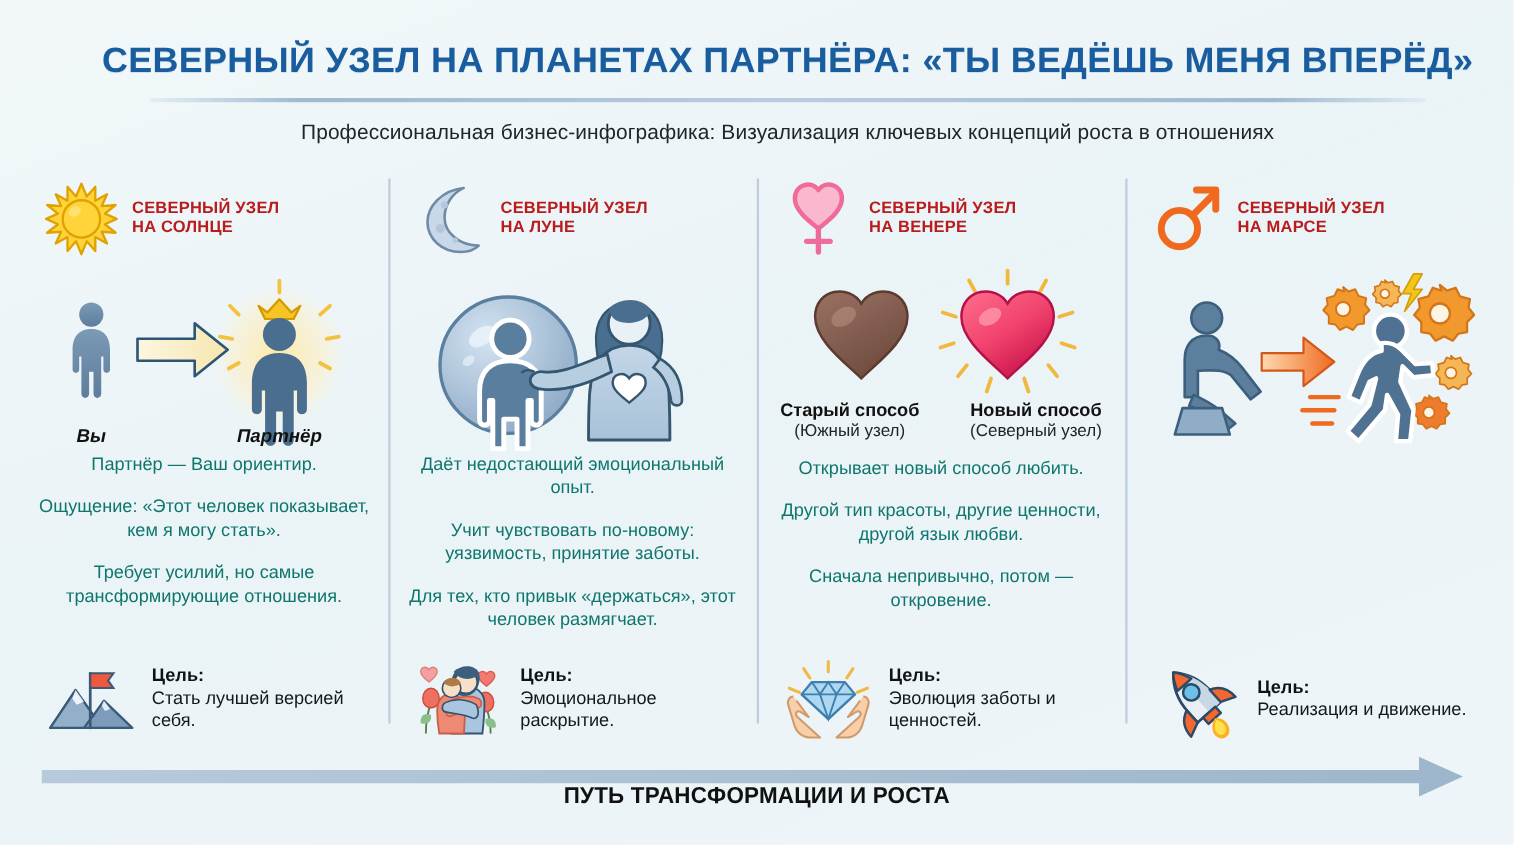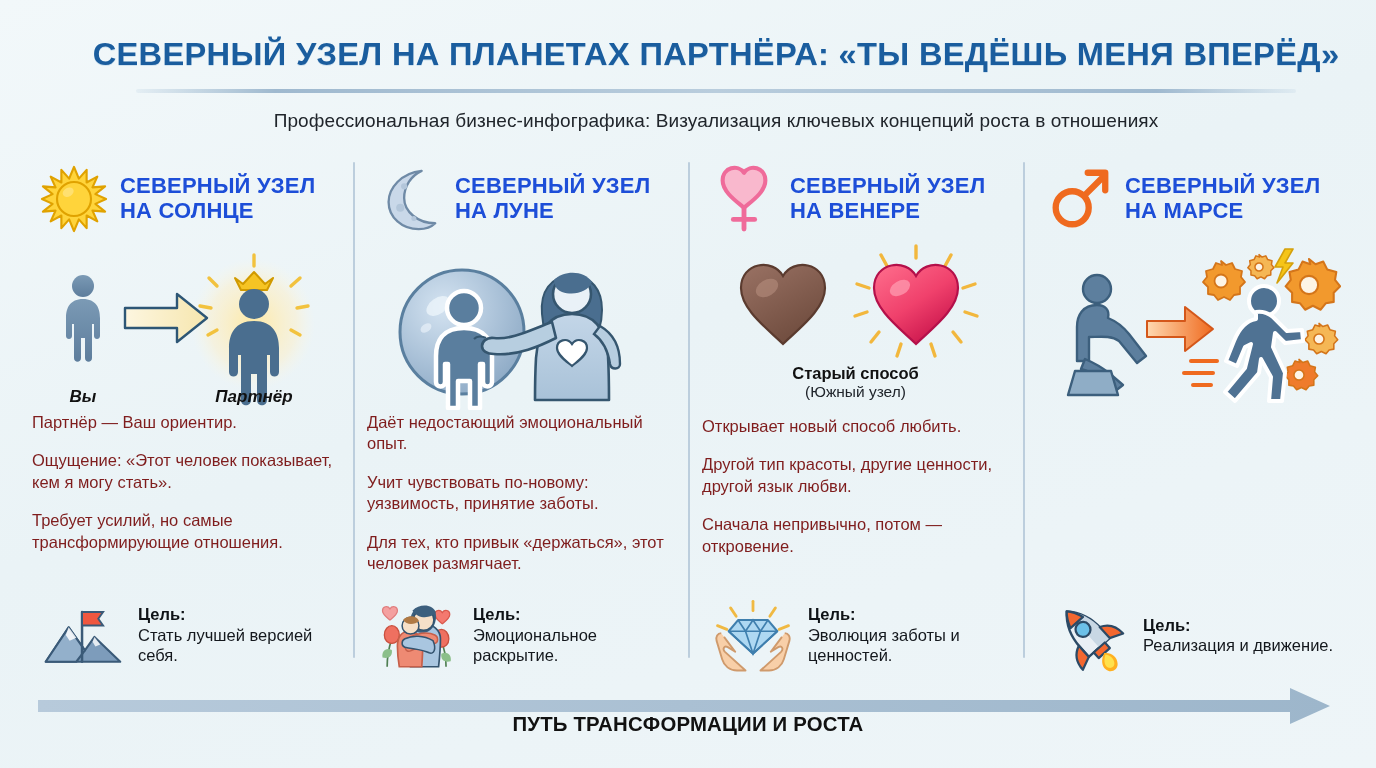--- a/index.html
+++ b/index.html
@@ -42,29 +42,29 @@
     content:"";position:absolute;left:0;top:6px;bottom:18px;width:2px;
     background:#bccedd;border-radius:1px;
   }
 
   .col-head{
     display:flex;align-items:center;gap:12px;width:100%;
     height:86px;padding-left:8px;box-sizing:border-box;
   }
   .col-head .planet-ico{flex:0 0 auto;width:68px;height:74px;display:block;}
   .col-title{
-    font-size:22px;font-weight:700;line-height:1.13;color:#1d4ed8;
+    font-size:15px;font-weight:700;line-height:1.13;color:#b91c1c;
     letter-spacing:.2px;
   }
 
   .illus{height:168px;display:flex;align-items:center;justify-content:center;width:100%;font-style:italic;}
   .illus svg{display:block;}
 
   .body-text{
-    width:100%;text-align:left;font-size:16.5px;line-height:1.30;color:#7f1d1d;
+    width:100%;text-align:center;font-size:16.5px;line-height:1.30;color:#0f766e;
   }
   .body-text p{margin:0 0 17px;}
   .body-text p:first-child{margin-top:2px;}
 
   
   .venus-labels{
     display:flex;justify-content:center;gap:46px;margin:-6px 0 12px;width:100%;
   }
   .venus-label{text-align:center;line-height:1.18;}
   .venus-label .vl-top{font-size:16.5px;font-weight:700;color:#111;}
@@ -329,20 +329,24 @@
             <path d="M205 32 C195 14 163 18 163 44 C163 66 191 86 205 100 C219 86 247 66 247 44 C247 18 215 14 205 32z" fill="url(#newH)" stroke="#b4104a" stroke-width="2.2"></path>
             <ellipse cx="189" cy="44" rx="11" ry="7" fill="#ff9fb4" opacity=".7" transform="rotate(-30 189 44)"></ellipse>
           </g>
         </svg>
       </div>
 
       <div class="venus-labels">
         <div class="venus-label">
           <div class="vl-top">Старый способ</div>
           <div class="vl-sub">(Южный узел)</div>
+        </div>
+        <div class="venus-label">
+          <div class="vl-top">Новый способ</div>
+          <div class="vl-sub">(Северный узел)</div>
         </div>
       </div>
 
       <div class="body-text">
         <p>Открывает новый способ любить.</p>
         <p>Другой тип красоты, другие ценности, другой язык любви.</p>
         <p>Сначала непривычно, потом — откровение.</p>
       </div>
 
       <div class="goal">

